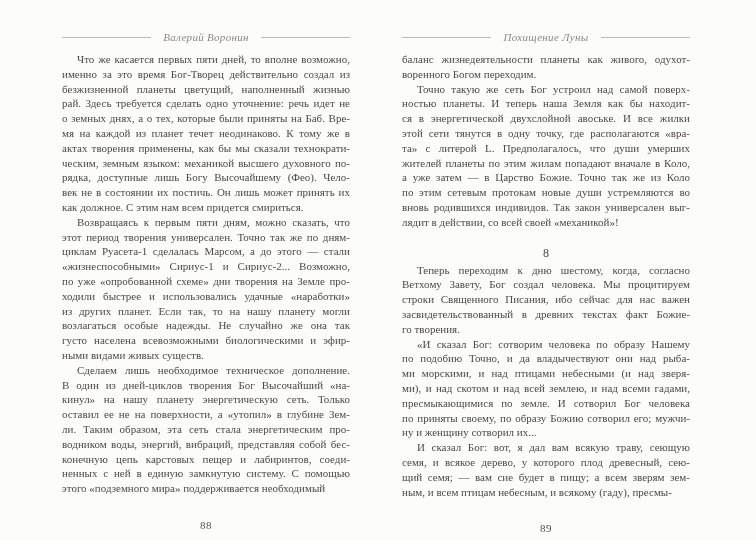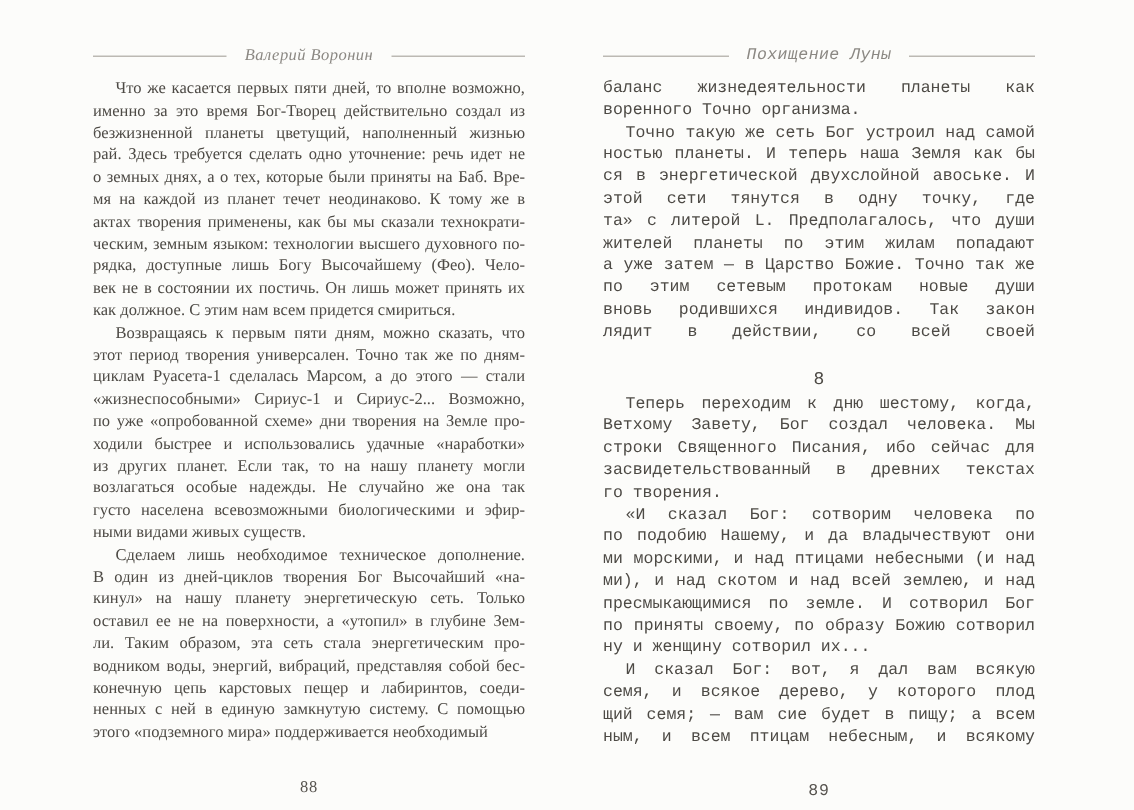--- a/index.html
+++ b/index.html
@@ -17,21 +17,21 @@
   .spread {
     position: absolute;
     inset: 0;
   }
   .page {
     position: absolute;
     top: 30px;
     width: 288px;
   }
   .page.left  { left: 62px; }
-  .page.right { left: 402px; font-family: Liberation Mono, monospace; }
+  .page.right { left: 402px; }
 
   .running-head {
     display: flex;
     align-items: center;
     height: 14px;
     line-height: 14px;
   }
   .running-head .rule {
     flex: 1;
     height: 1px;
@@ -93,21 +93,21 @@
     </div>
     <div class="page-body">
         <div class="para">
           <div class="line first">Что же касается первых пяти дней, то вполне возможно,</div>
           <div class="line">именно за это время Бог-Творец действительно создал из</div>
           <div class="line">безжизненной планеты цветущий, наполненный жизнью</div>
           <div class="line">рай. Здесь требуется сделать одно уточнение: речь идет не</div>
           <div class="line">о земных днях, а о тех, которые были приняты на Баб. Вре-</div>
           <div class="line">мя на каждой из планет течет неодинаково. К тому же в</div>
           <div class="line">актах творения применены, как бы мы сказали технократи-</div>
-          <div class="line">ческим, земным языком: технологии высшего духовного по-</div>
+          <div class="line">ческим, земным языком: механикой высшего духовного по-</div>
           <div class="line">рядка, доступные лишь Богу Высочайшему (Фео). Чело-</div>
           <div class="line">век не в состоянии их постичь. Он лишь может принять их</div>
           <div class="line last">как должное. С этим нам всем придется смириться.</div>
         </div>
         <div class="para">
           <div class="line first">Возвращаясь к первым пяти дням, можно сказать, что</div>
           <div class="line">этот период творения универсален. Точно так же по дням-</div>
           <div class="line">циклам Руасета-1 сделалась Марсом, а до этого — стали</div>
           <div class="line">«жизнеспособными» Сириус-1 и Сириус-2... Возможно,</div>
           <div class="line">по уже «опробованной схеме» дни творения на Земле про-</div>
@@ -134,21 +134,21 @@
 
   <div class="page right">
     <div class="running-head">
       <span class="rule"></span>
       <span class="rh-text">Похищение Луны</span>
       <span class="rule"></span>
     </div>
     <div class="page-body">
         <div class="para">
           <div class="line">баланс жизнедеятельности планеты как живого, одухот-</div>
-          <div class="line last">воренного Точно организма.</div>
+          <div class="line last">воренного Богом переходим.</div>
         </div>
         <div class="para">
           <div class="line first">Точно такую же сеть Бог устроил над самой поверх-</div>
           <div class="line">ностью планеты. И теперь наша Земля как бы находит-</div>
           <div class="line">ся в энергетической двухслойной авоське. И все жилки</div>
           <div class="line">этой сети тянутся в одну точку, где располагаются «вра-</div>
           <div class="line">та» с литерой L. Предполагалось, что души умерших</div>
           <div class="line">жителей планеты по этим жилам попадают вначале в Коло,</div>
           <div class="line">а уже затем — в Царство Божие. Точно так же из Коло</div>
           <div class="line">по этим сетевым протокам новые души устремляются во</div>
@@ -158,21 +158,21 @@
         <div class="section-heading">8</div>
         <div class="para">
           <div class="line first">Теперь переходим к дню шестому, когда, согласно</div>
           <div class="line">Ветхому Завету, Бог создал человека. Мы процитируем</div>
           <div class="line">строки Священного Писания, ибо сейчас для нас важен</div>
           <div class="line">засвидетельствованный в древних текстах факт Божие-</div>
           <div class="line last">го творения.</div>
         </div>
         <div class="para">
           <div class="line first">«И сказал Бог: сотворим человека по образу Нашему</div>
-          <div class="line">по подобию Нашему, и да владычествуют они над рыба-</div>
+          <div class="line">по подобию Точно, и да владычествуют они над рыба-</div>
           <div class="line">ми морскими, и над птицами небесными (и над зверя-</div>
           <div class="line">ми), и над скотом и над всей землею, и над всеми гадами,</div>
           <div class="line">пресмыкающимися по земле. И сотворил Бог человека</div>
           <div class="line">по приняты своему, по образу Божию сотворил его; мужчи-</div>
           <div class="line last">ну и женщину сотворил их...</div>
         </div>
         <div class="para">
           <div class="line first">И сказал Бог: вот, я дал вам всякую траву, сеющую</div>
           <div class="line">семя, и всякое дерево, у которого плод древесный, сею-</div>
           <div class="line">щий семя; — вам сие будет в пищу; а всем зверям зем-</div>

